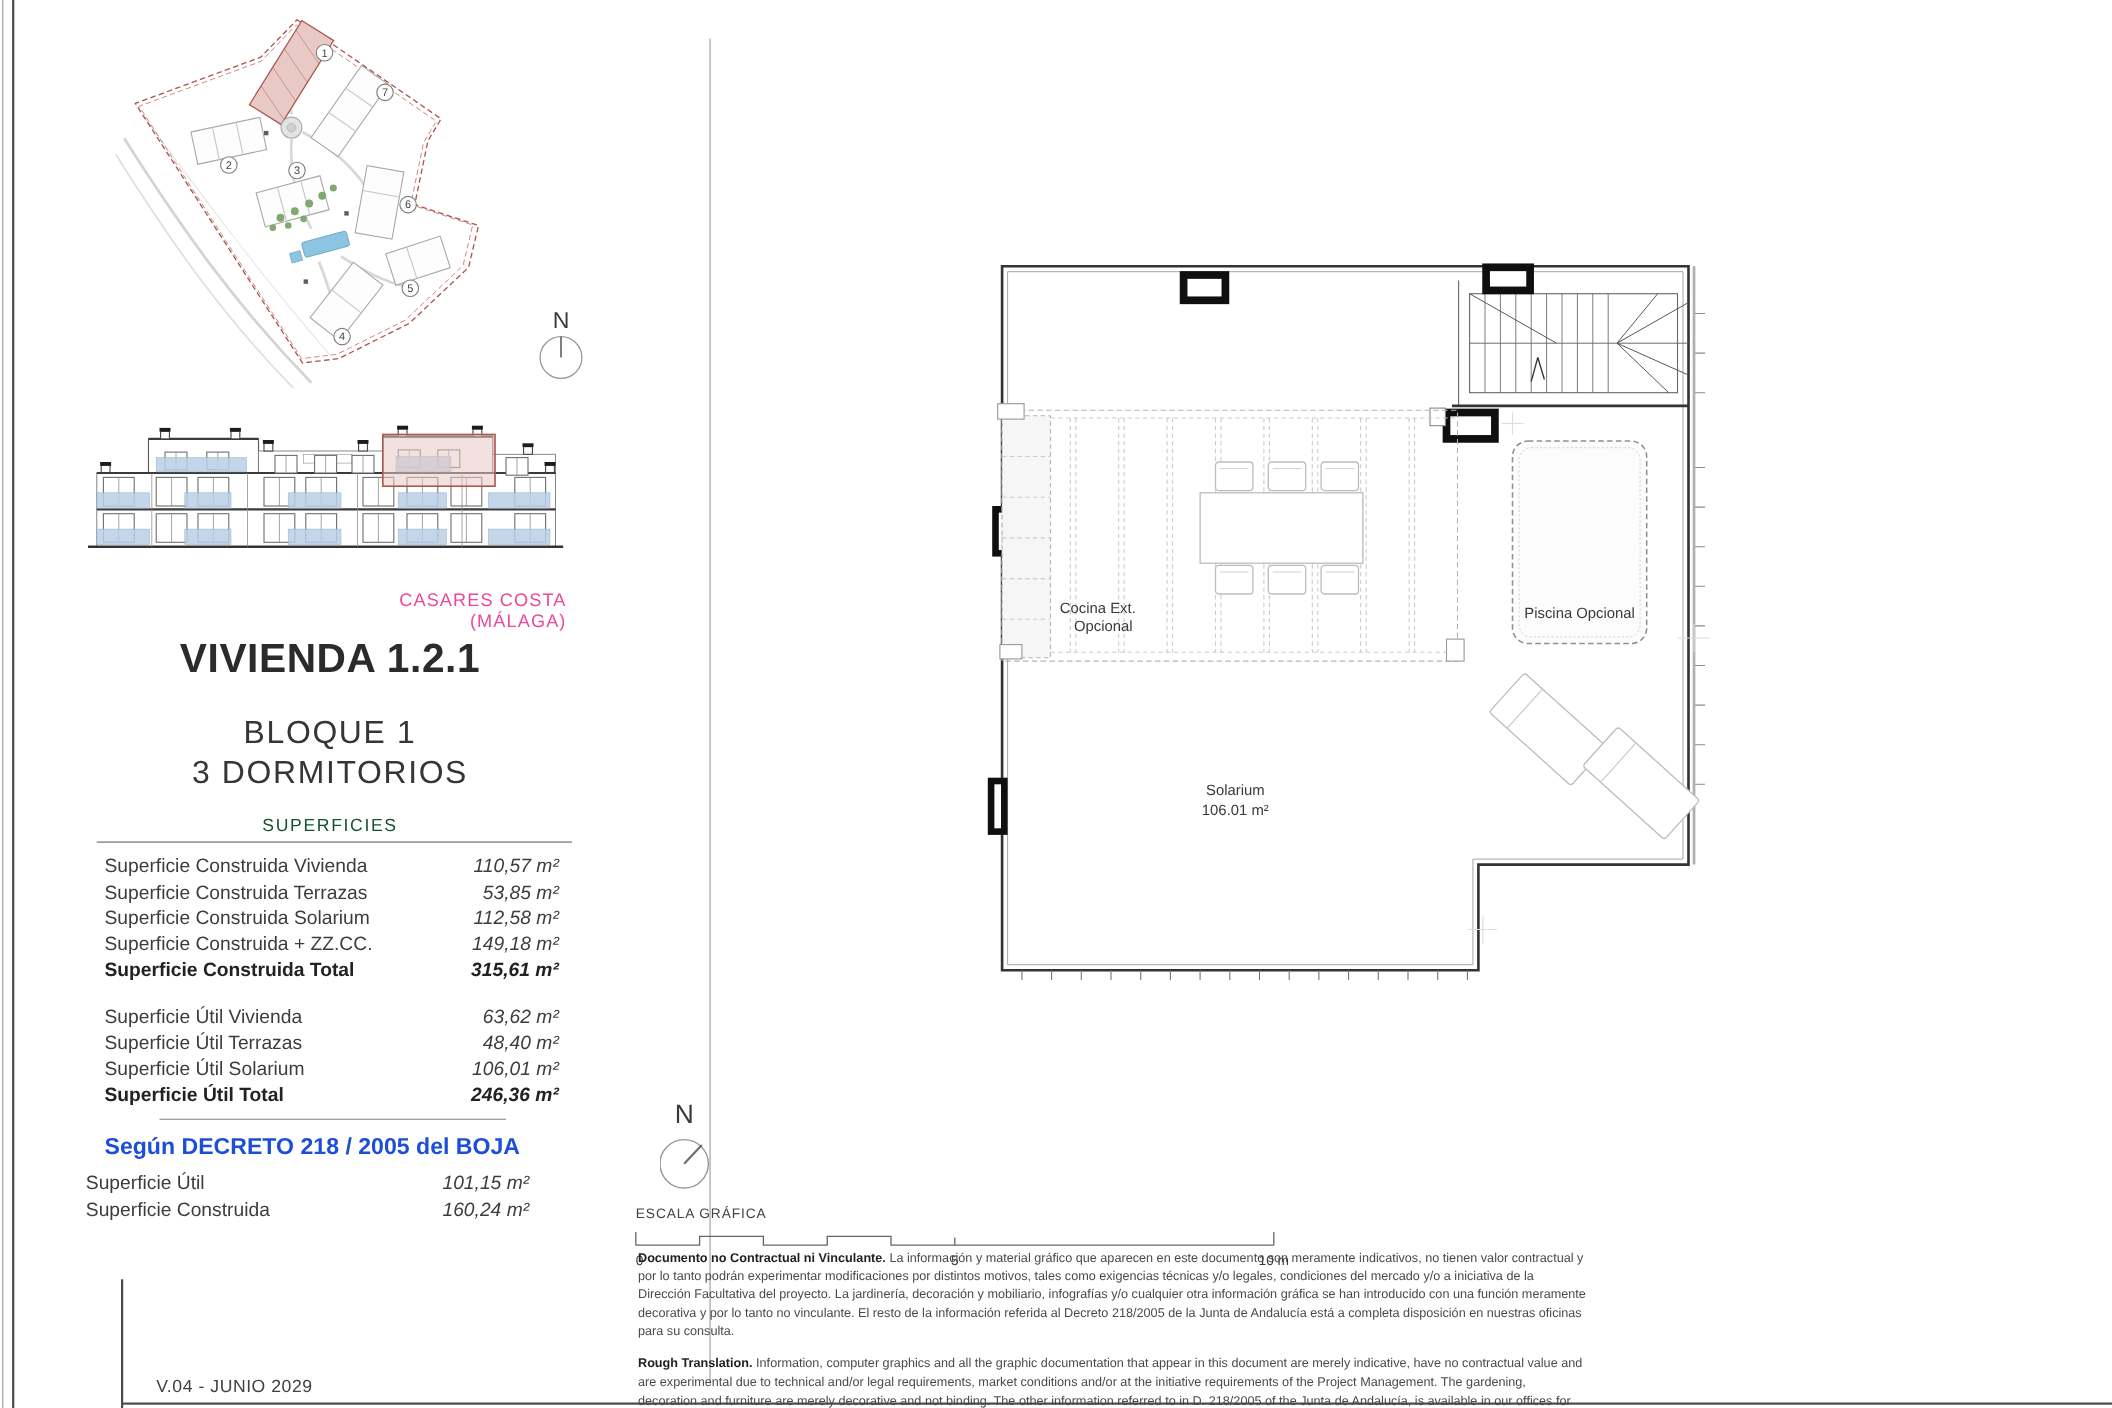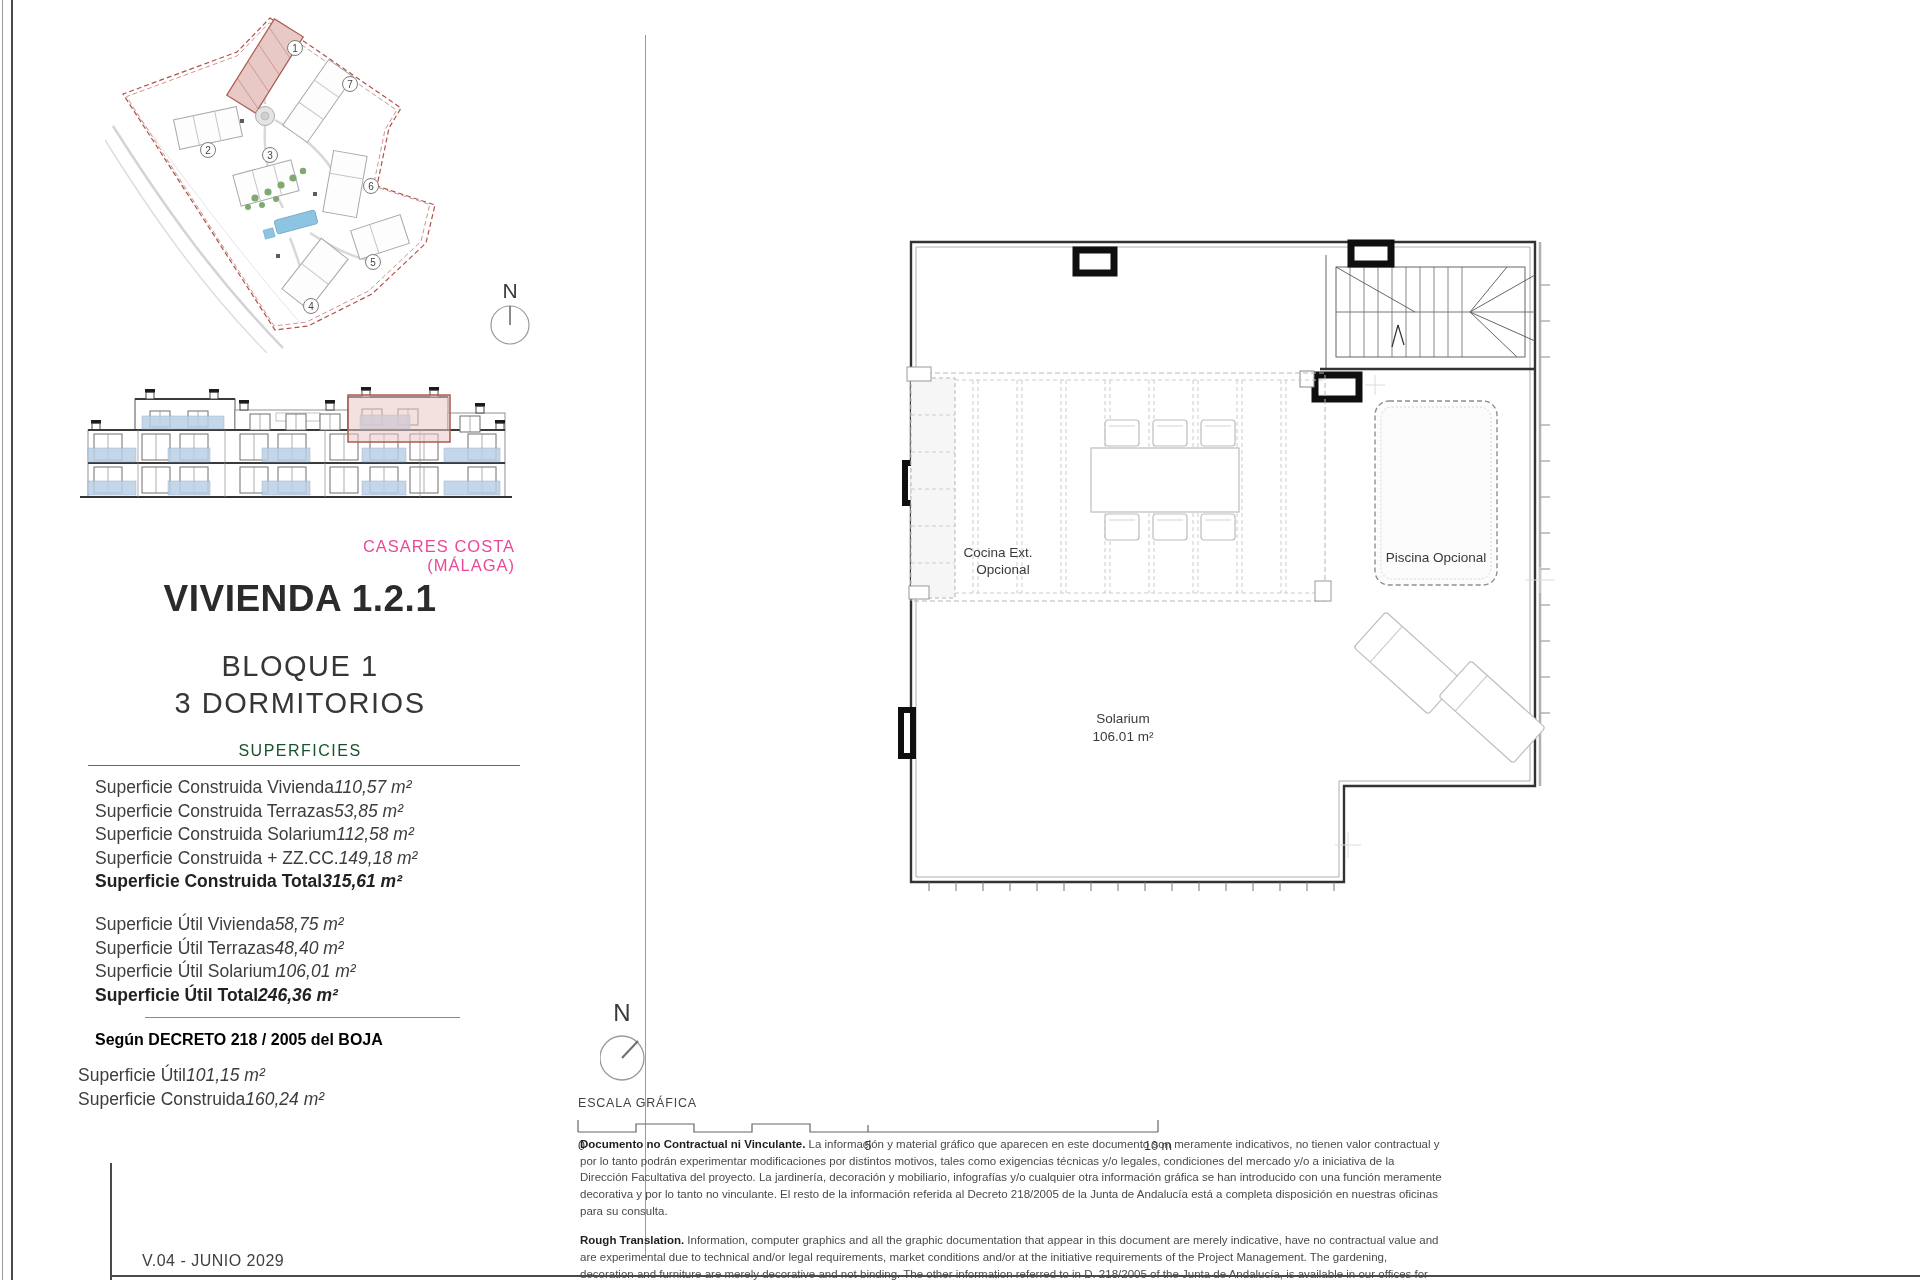--- a/index.html
+++ b/index.html
@@ -6,25 +6,25 @@
   #sheet{position:relative;width:1920px;height:1280px;background:#ffffff;overflow:hidden;
          font-family:"Liberation Sans",sans-serif;color:#3d3d3d;}
   .abs{position:absolute;}
   .vline,.hline{position:absolute;background:#4a4a4a;}
   .center{text-align:center;}
   
   .caption{font-size:16.5px;letter-spacing:1px;color:#ec4899;}
   .title-main{font-size:37px;font-weight:700;letter-spacing:.5px;color:#2b2b2b;}
   .title-sub{font-size:29px;font-weight:400;letter-spacing:1.5px;color:#363636;line-height:37px;}
   .tbl-head{font-size:16px;letter-spacing:1.5px;color:#14532d;}
-  .t-row{display:flex;align-items:center;height:23.5px;font-size:17.5px;}
+  .t-row{display:flex;justify-content:space-between;align-items:center;height:23.5px;font-size:17.5px;}
   .t-label{white-space:nowrap;}
   .t-val{font-style:italic;white-space:nowrap;}
   .t-row.bold{font-weight:700;color:#222;}
-  .decreto-head{font-size:16px;font-weight:700;color:#000000;}
+  .decreto-head{font-size:21px;font-weight:700;color:#1d4ed8;}
   .version{font-size:16px;letter-spacing:.5px;color:#3f3f3f;}
   .scale-head{font-size:12.5px;letter-spacing:.8px;color:#444;}
   .disclaimer{font-size:11.5px;line-height:1.45;color:#4a4a4a;text-align:left;}
   .disclaimer p{margin:0 0 13px 0;}
   .disclaimer b{color:#1f1f1f;}
   
   svg text{font-family:"Liberation Sans",sans-serif;fill:#3a3a3a;}
   .wall{fill:none;stroke:#333;stroke-width:2.4;}
   .wall-in{fill:none;stroke:#9a9a9a;stroke-width:.8;}
   .thin{fill:none;stroke:#666;stroke-width:1;}
@@ -300,21 +300,21 @@
       </div>
     <div class="t-row bold">
         <span class="t-label">Superficie Construida Total</span>
         <span class="t-val">315,61 m²</span>
       </div>
   </div>
 
   <div class="abs" style="left:95px;top:913px;width:413px;">
     <div class="t-row">
         <span class="t-label">Superficie Útil Vivienda</span>
-        <span class="t-val">58,75 m²</span>
+        <span class="t-val">63,62 m²</span>
       </div>
     <div class="t-row">
         <span class="t-label">Superficie Útil Terrazas</span>
         <span class="t-val">48,40 m²</span>
       </div>
     <div class="t-row">
         <span class="t-label">Superficie Útil Solarium</span>
         <span class="t-val">106,01 m²</span>
       </div>
     <div class="t-row bold">

